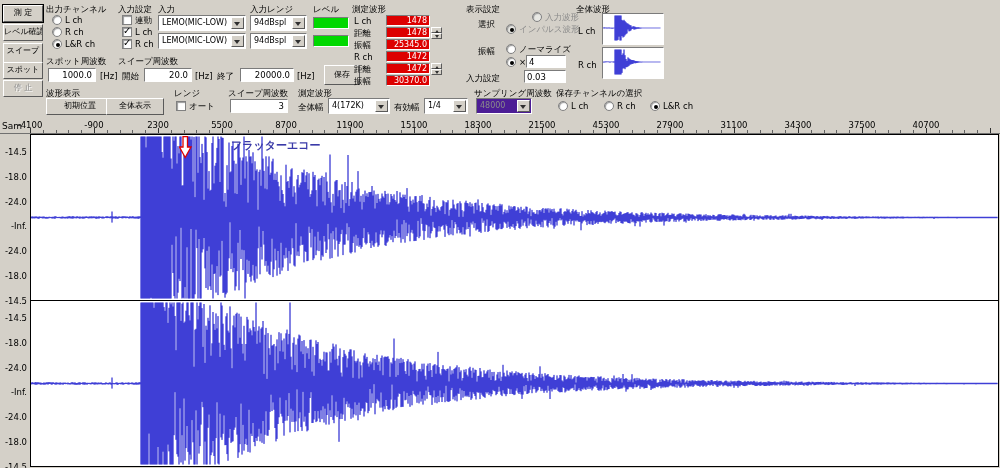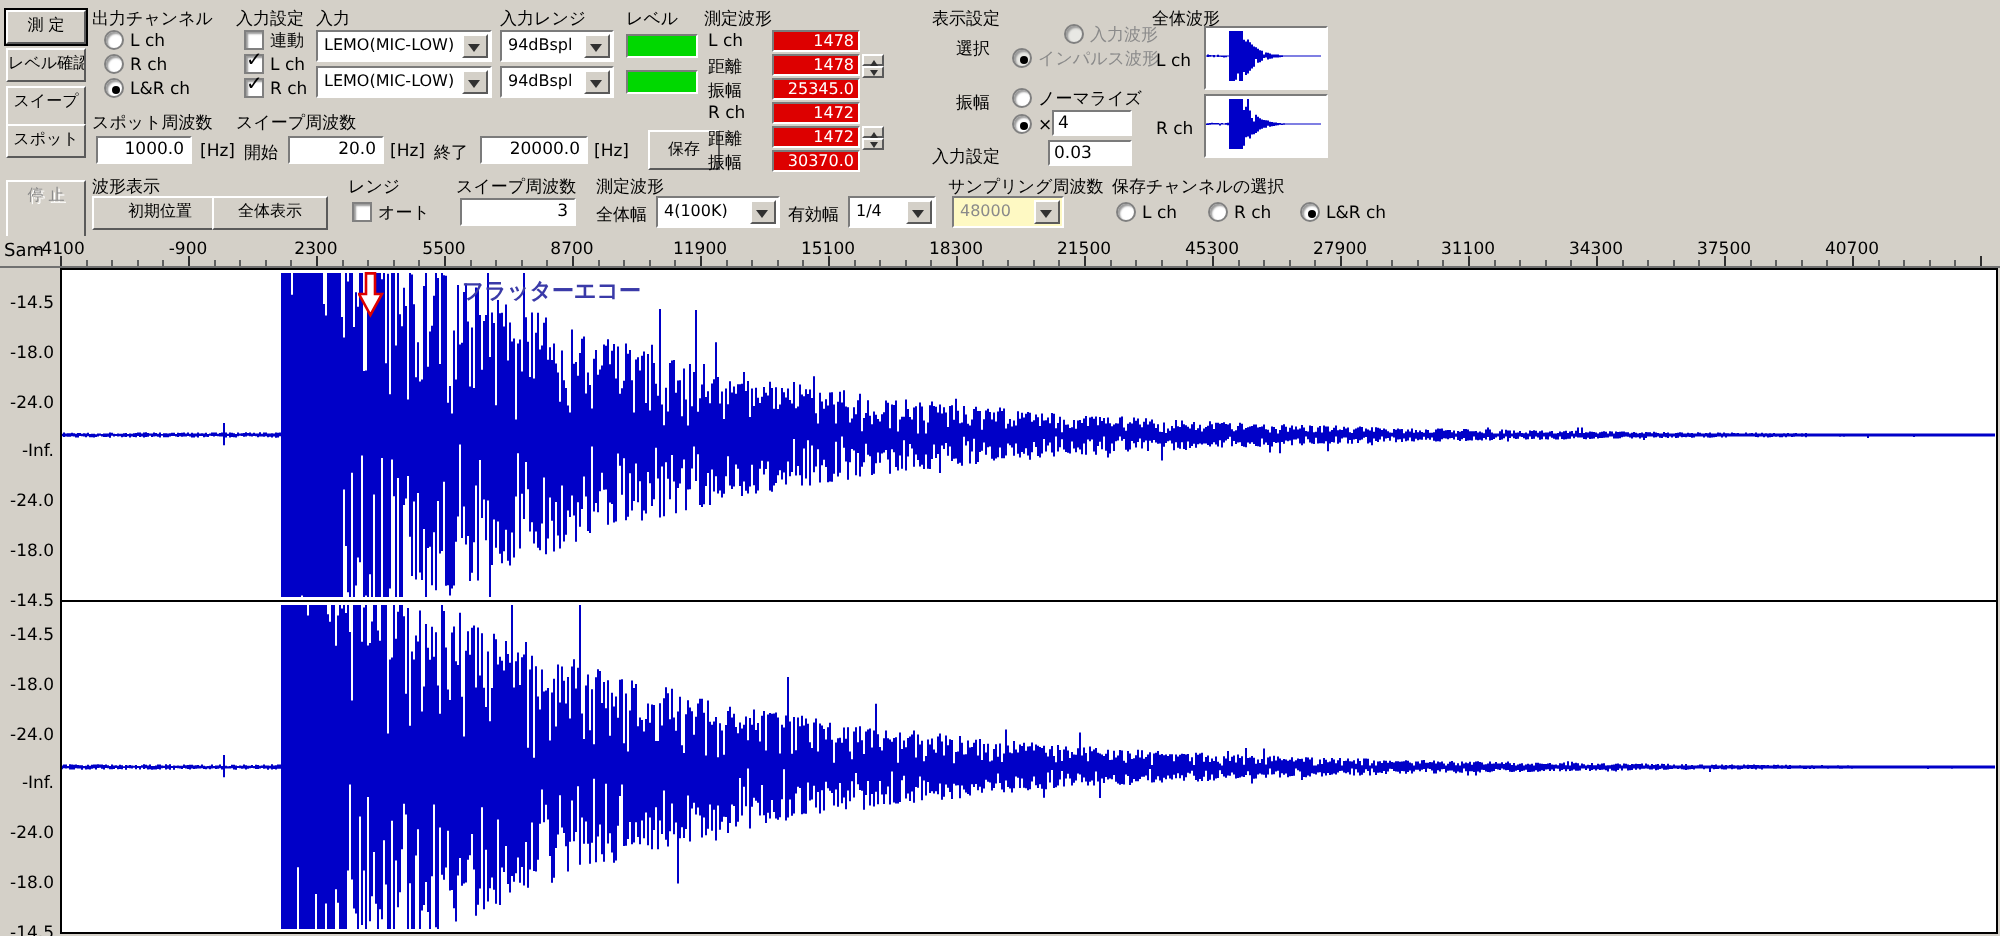--- a/index.html
+++ b/index.html
@@ -8,21 +8,21 @@
   .abs{position:absolute}
   .lbl{position:absolute;white-space:nowrap;font-size:8.5px}
   .dim{color:#8a8a8a}
   .btn{position:absolute;background:#d4d0c8;border:1px solid;border-color:#ffffff #5a5a5a #5a5a5a #ffffff;font-size:8px;text-align:center;line-height:14px;white-space:nowrap;overflow:hidden;cursor:default}
   .btn.default{outline:1px solid #000}
   .btn.disabled{color:#8a8a8a;text-shadow:1px 1px 0 #fff}
   .field{position:absolute;background:#fff;border:1px solid;border-color:#7b7b7b #ffffff #ffffff #7b7b7b;font-size:8.5px;line-height:11px;padding:1px 3px 0 2px;text-align:right;overflow:hidden;white-space:nowrap}
   .field.left{text-align:left}
   .red{position:absolute;background:#dd0000;color:#fff;border:1px solid;border-color:#7b7b7b #ffffff #ffffff #7b7b7b;font-size:8px;line-height:9px;padding:0 2px;text-align:right;overflow:hidden;white-space:nowrap}
   .dd{position:absolute;background:#fff;border:1px solid;border-color:#7b7b7b #ffffff #ffffff #7b7b7b;font-size:8px;line-height:13px;padding:0 15px 14px 3px;white-space:nowrap;overflow:hidden}
-  .dd.disabled{background:#fef9c3;color:#8a8a8a}
+  .dd.disabled{background:#4c1d95;color:#8a8a8a}
   .arr{position:absolute;right:1px;top:1px;bottom:1px;width:13px;background:#d4d0c8;border:1px solid;border-color:#ffffff #5a5a5a #5a5a5a #ffffff}
   .arr::after{content:"";position:absolute;left:2px;top:4px;border:3px solid transparent;border-top:4px solid #303030}
   .ritem{position:absolute;white-space:nowrap;font-size:8.5px}
   .radio{display:inline-block;position:relative;width:10px;height:10px;border-radius:50%;background:#fff;border:1px solid #808080;box-shadow:inset 1px 1px 1px #9a9a9a;vertical-align:-2px;margin-right:3px}
   .radio.sel::after{content:"";position:absolute;left:2.5px;top:2.5px;width:4px;height:4px;border-radius:50%;background:#000}
   .radio.dis{background:#e8e8e4}
   .chk{display:inline-block;position:relative;width:10px;height:10px;background:#fff;border:1px solid #808080;box-shadow:inset 1px 1px 1px #9a9a9a;vertical-align:-2px;margin-right:3px}
   .chk.on::after{content:"\2713";position:absolute;left:0px;top:-3px;font-size:10px;font-weight:bold}
   .green{position:absolute;background:#00d800;border:1px solid;border-color:#7b7b7b #ffffff #ffffff #7b7b7b}
   .spin{position:absolute;width:11px;height:12px}
@@ -42,21 +42,21 @@
 </style>
 </head>
 <body>
 
 <div class="abs" style="left:0;top:0;width:1000px;height:118px">
 
   <div class="btn default" style="left:3px;top:5px;width:40px;height:17px">測 定</div>
   <div class="btn" style="left:3px;top:24px;width:40px;height:17px">レベル確認</div>
   <div class="btn" style="left:3px;top:43px;width:40px;height:28px">スイープ</div>
   <div class="btn" style="left:3px;top:62px;width:40px;height:17px">スポット</div>
-  <div class="btn disabled" style="left:3px;top:90px;width:40px;height:33px">停 止</div>
+  <div class="btn disabled" style="left:3px;top:80px;width:40px;height:17px">停 止</div>
 
   <span class="lbl" style="left:46px;top:4px">出力チャンネル</span>
   <div class="ritem" style="left:52px;top:15px"><span class="radio"></span><span>L ch</span></div>
   <div class="ritem" style="left:52px;top:27px"><span class="radio"></span><span>R ch</span></div>
   <div class="ritem" style="left:52px;top:39px"><span class="radio sel"></span><span>L&amp;R ch</span></div>
 
   <span class="lbl" style="left:46px;top:56px">スポット周波数</span>
   <div class="field" style="left:48px;top:68px;width:48px;height:14px">1000.0</div>
   <span class="lbl" style="left:100px;top:71px">[Hz]</span>
 
@@ -129,21 +129,21 @@
 
   <span class="lbl" style="left:46px;top:88px">波形表示</span>
   <div class="btn" style="left:46px;top:98px;width:68px;height:17px">初期位置</div>
   <div class="btn" style="left:106px;top:98px;width:58px;height:17px">全体表示</div>
   <span class="lbl" style="left:174px;top:88px">レンジ</span>
   <div class="ritem" style="left:176px;top:101px"><span class="chk"></span><span>オート</span></div>
   <span class="lbl" style="left:228px;top:88px">スイープ周波数</span>
   <div class="field" style="left:230px;top:99px;width:58px;height:14px">3</div>
   <span class="lbl" style="left:298px;top:88px">測定波形</span>
   <span class="lbl" style="left:298px;top:102px">全体幅</span>
-  <div class="dd" style="left:328px;top:98px;width:62px;height:16px"><span>4(100K)</span><span class="arr"></span></div>
+  <div class="dd" style="left:328px;top:98px;width:62px;height:16px"><span>4(172K)</span><span class="arr"></span></div>
   <span class="lbl" style="left:394px;top:102px">有効幅</span>
   <div class="dd" style="left:424px;top:98px;width:44px;height:16px"><span>1/4</span><span class="arr"></span></div>
   <span class="lbl" style="left:474px;top:88px">サンプリング周波数</span>
   <div class="dd disabled" style="left:476px;top:98px;width:56px;height:16px"><span>48000</span><span class="arr"></span></div>
   <span class="lbl" style="left:556px;top:88px">保存チャンネルの選択</span>
   <div class="ritem" style="left:558px;top:101px"><span class="radio"></span><span>L ch</span></div>
   <div class="ritem" style="left:604px;top:101px"><span class="radio"></span><span>R ch</span></div>
   <div class="ritem" style="left:650px;top:101px"><span class="radio sel"></span><span>L&amp;R ch</span></div>
 </div>
 

